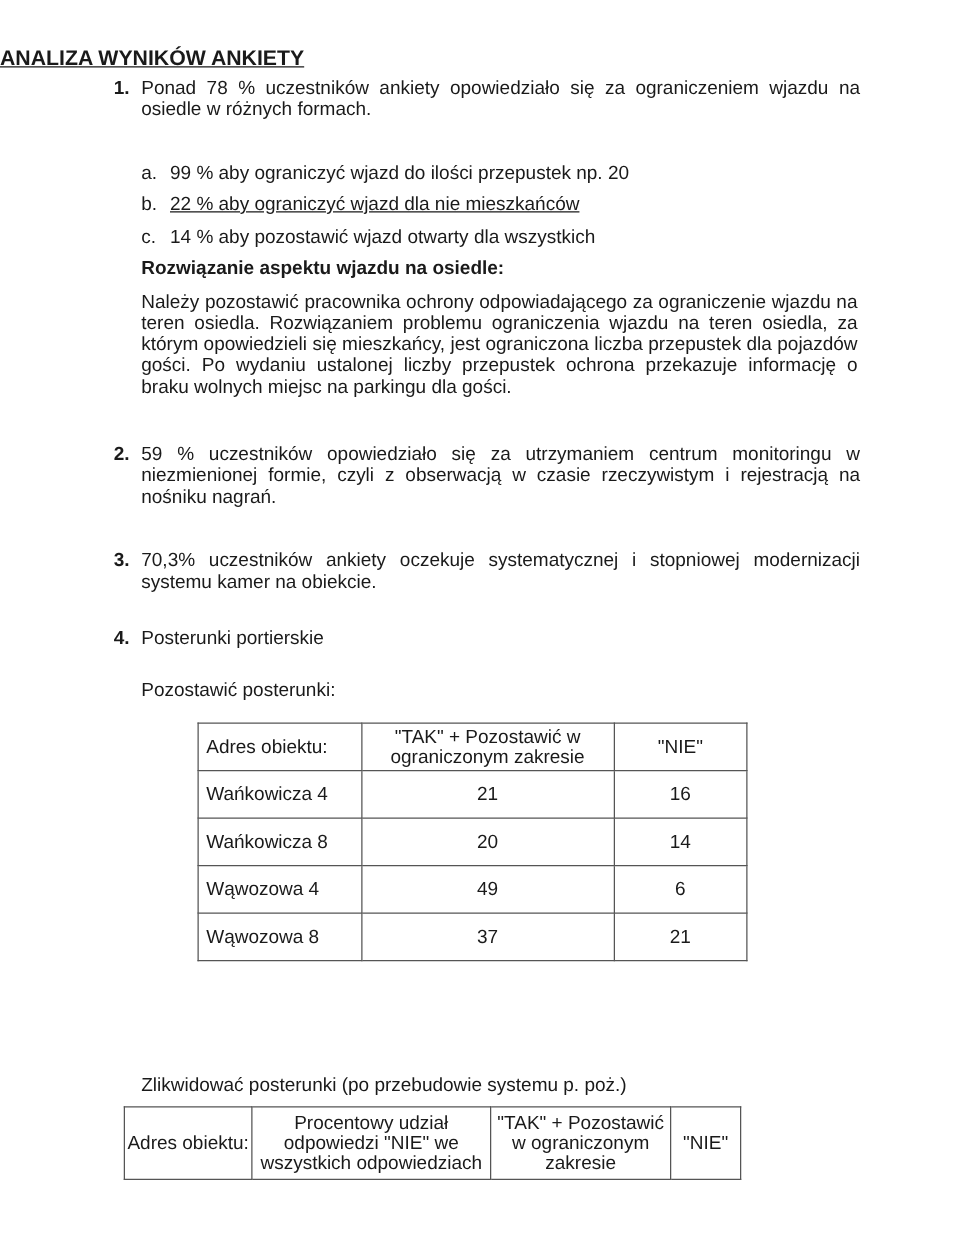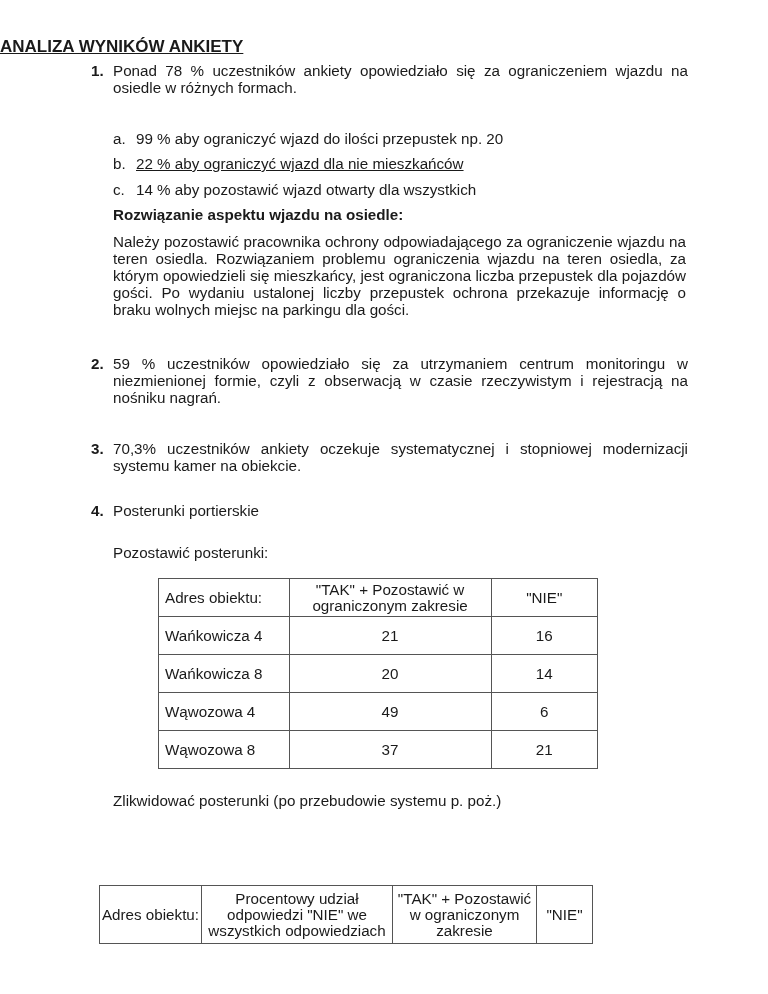--- a/index.html
+++ b/index.html
@@ -95,21 +95,21 @@
     <td class="c3">6</td>
   </tr>
   <tr>
     <td class="c1">Wąwozowa 8</td>
     <td class="c2">37</td>
     <td class="c3">21</td>
   </tr>
 </tbody>
   </table>
 
-<div class="plain" style="left:113px; top:792px;">Zlikwidować posterunki (po przebudowie systemu p. poż.)</div>
+<div class="plain" style="left:113px; top:860px;">Zlikwidować posterunki (po przebudowie systemu p. poż.)</div>
 
 <table id="t2">
   <tbody>
       <tr>
     <th class="c1">Adres obiektu:</th>
     <th class="c2">Procentowy udział odpowiedzi "NIE" we wszystkich odpowiedziach</th>
     <th class="c3">"TAK" + Pozostawić w ograniczonym zakresie</th>
     <th class="c4">"NIE"</th>
   </tr>
 </tbody>

